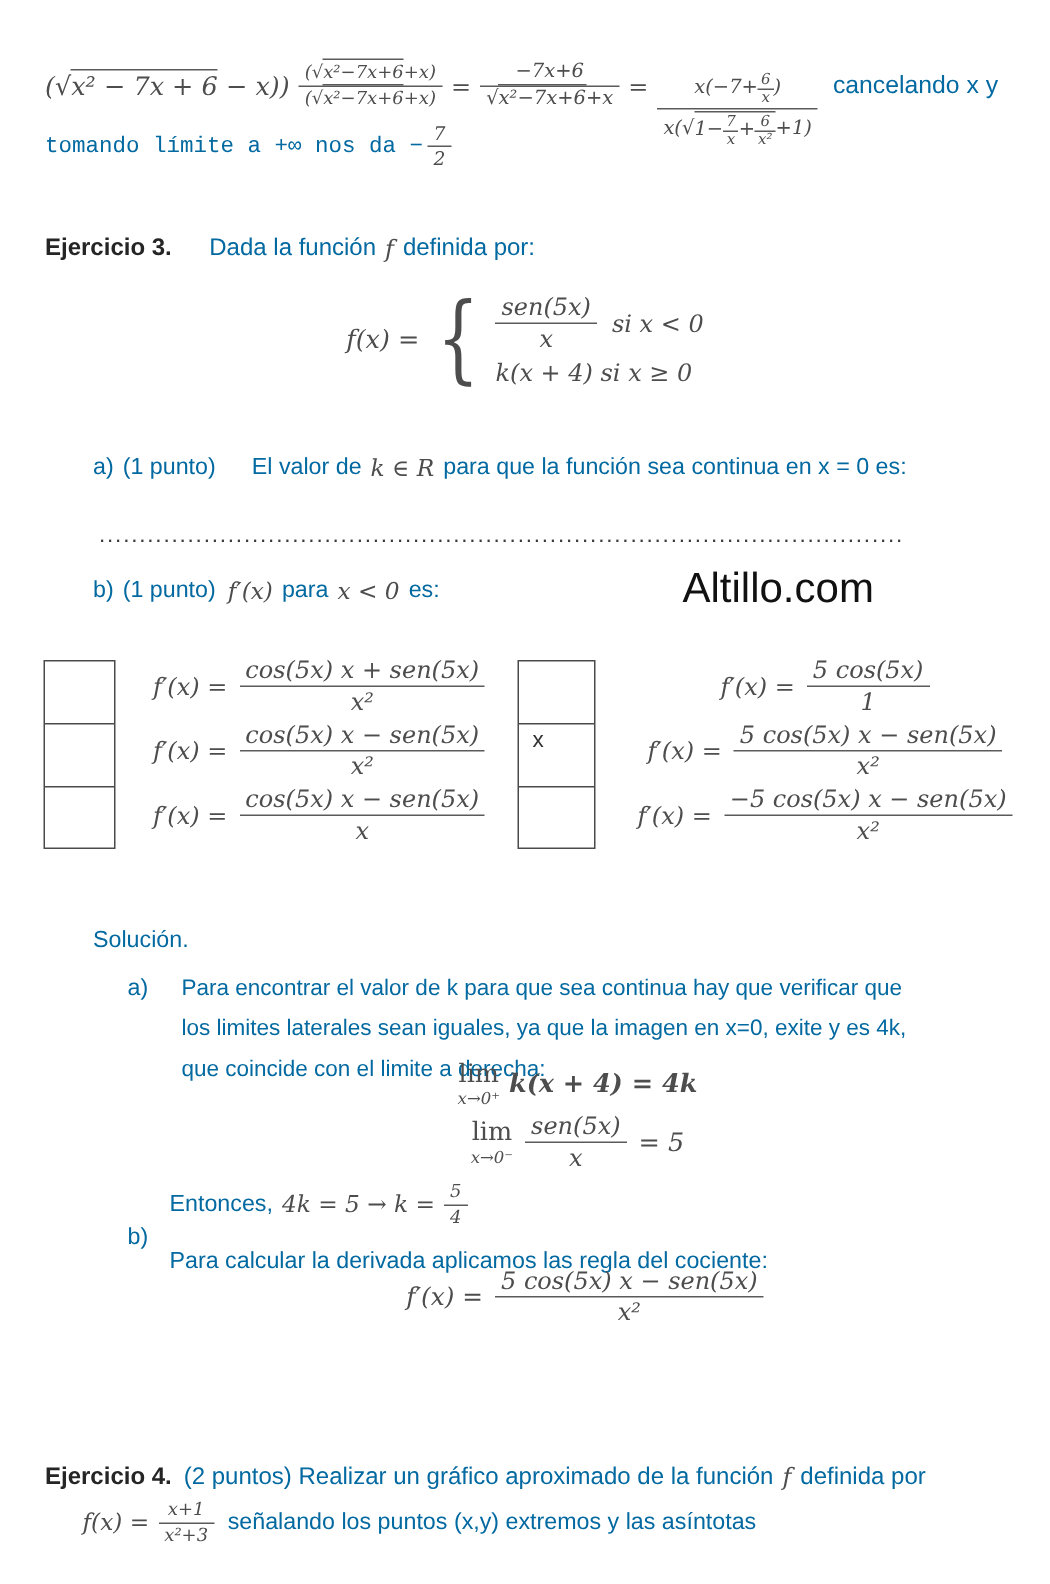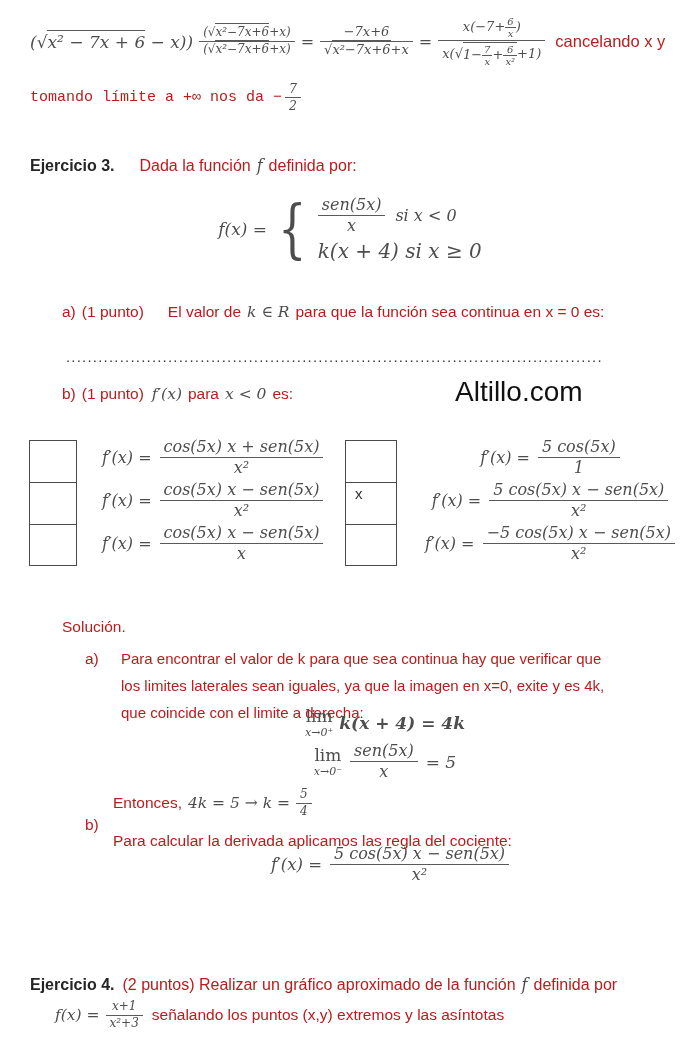--- a/index.html
+++ b/index.html
@@ -2,21 +2,21 @@
 <html><head>
 <meta charset="utf-8">
 <style>
   html,body { margin:0; padding:0; background:#e8e8e8; }
   .page {
     position:relative; width:700px; height:1056px; background:#ffffff;
     overflow:hidden; margin:0 auto;
     font-family:"Liberation Sans", sans-serif; color:#3a3a3a;
   }
   .abs { position:absolute; }
-  .sans { font-family:"Liberation Sans", sans-serif; color:#b91c1c; }
+  .sans { font-family:"Liberation Sans", sans-serif; color:#0369a1; }
   .math { font-family:"DejaVu Serif", serif; font-style:italic; color:#4d4d4d; }
   .bold { font-weight:bold; color:#252525; }
 
   .frac { display:inline-flex; flex-direction:column; text-align:center; vertical-align:middle; line-height:1.15; }
   .frac .num { border-bottom:1px solid #5a5a5a; padding:0 4px 1px 4px; display:block; }
   .frac .den { padding:1px 4px 0 4px; display:block; }
 
   .mfrac { display:inline-flex; flex-direction:column; text-align:center; vertical-align:middle; font-size:10px; line-height:1.1; }
   .mfrac .mnum { border-bottom:1px solid #5a5a5a; padding:0 2px; display:block; }
   .mfrac .mden { padding:0 2px; display:block; }
@@ -51,21 +51,21 @@
     <span class="frac math" style="font-size:12px;font-style:italic;">
       <span class="num"><span>(√</span><span class="sqrt-rad">x²−7x+6</span><span>+x)</span></span>
       <span class="den"><span>(√</span><span class="sqrt-rad">x²−7x+6</span><span>+x)</span></span>
     </span>
     <span class="math" style="font-size:16px;">=</span>
     <span class="frac math" style="font-size:13px;">
       <span class="num">−7x+6</span>
       <span class="den"><span>√</span><span class="sqrt-rad">x²−7x+6</span><span>+x</span></span>
     </span>
     <span class="math" style="font-size:16px;">=</span>
-    <span class="frac math" style="font-size:13px;">
+    <span class="frac math" style="font-size:13px;margin-top:32px;">
       <span class="num" style="display:inline-flex;align-items:center;justify-content:center;">
           <span>x(−7+</span>
           <span class="mfrac">
             <span class="mnum">6</span>
             <span class="mden">x</span>
           </span>
           <span>)</span>
         </span>
       <span class="den" style="display:inline-flex;align-items:center;justify-content:center;">
           <span>x(√</span>
@@ -107,21 +107,21 @@
       <span class="math" style="font-size:17px;">f(x) =</span>
       <span class="brace">{</span>
       <span style="display:inline-flex;flex-direction:column;align-items:flex-start;gap:3px;">
         <span style="display:inline-flex;align-items:center;gap:10px;">
           <span class="frac math" style="font-size:16px;">
               <span class="num">sen(5x)</span>
               <span class="den">x</span>
             </span>
           <span class="math" style="font-size:16px;">si  x &lt; 0</span>
         </span>
-        <span class="math" style="font-size:20px;">k(x + 4) si x ≥ 0</span>
+        <span class="math" style="font-size:16px;">k(x + 4) si x ≥ 0</span>
       </span>
     </span>
   </div>
 
   <div class="abs row" style="top:303px;left:62px;gap:6px;font-size:15.5px;">
     <span class="sans">a)</span>
     <span class="sans">(1 punto)</span>
     <span class="sans" style="margin-left:18px;">El valor de</span>
     <span class="math" style="font-size:15.5px;">k ∈ R</span>
     <span class="sans">para que la función sea continua en x = 0 es:</span>

